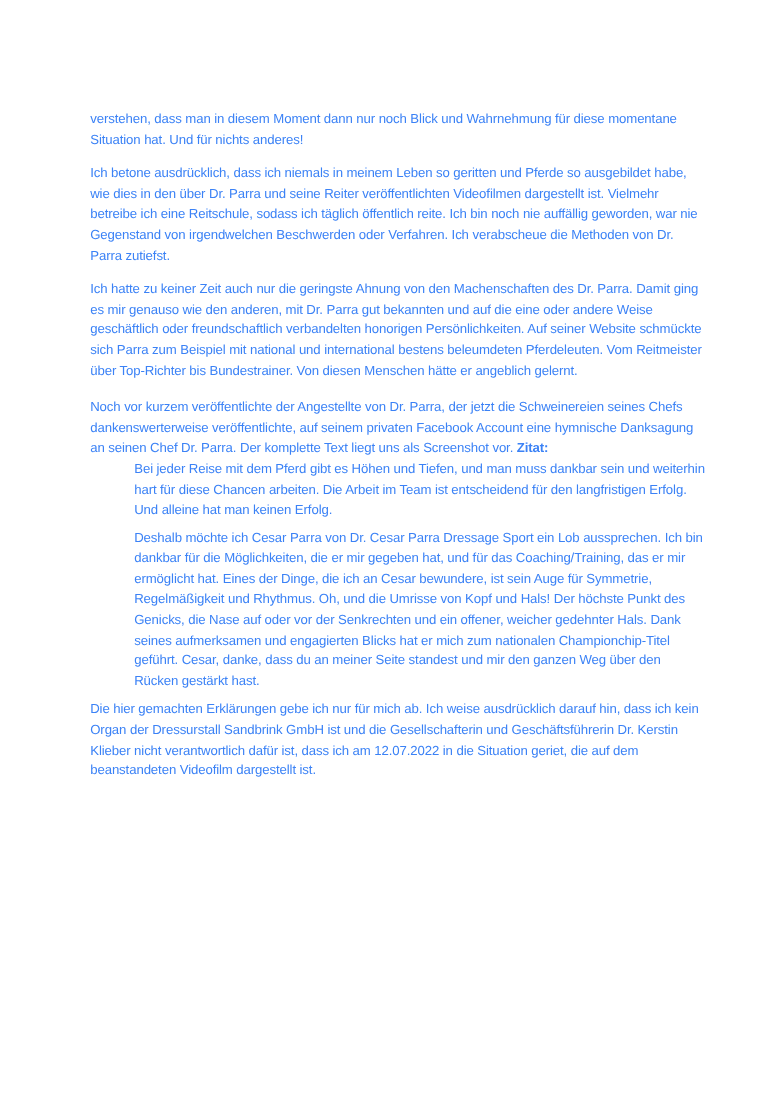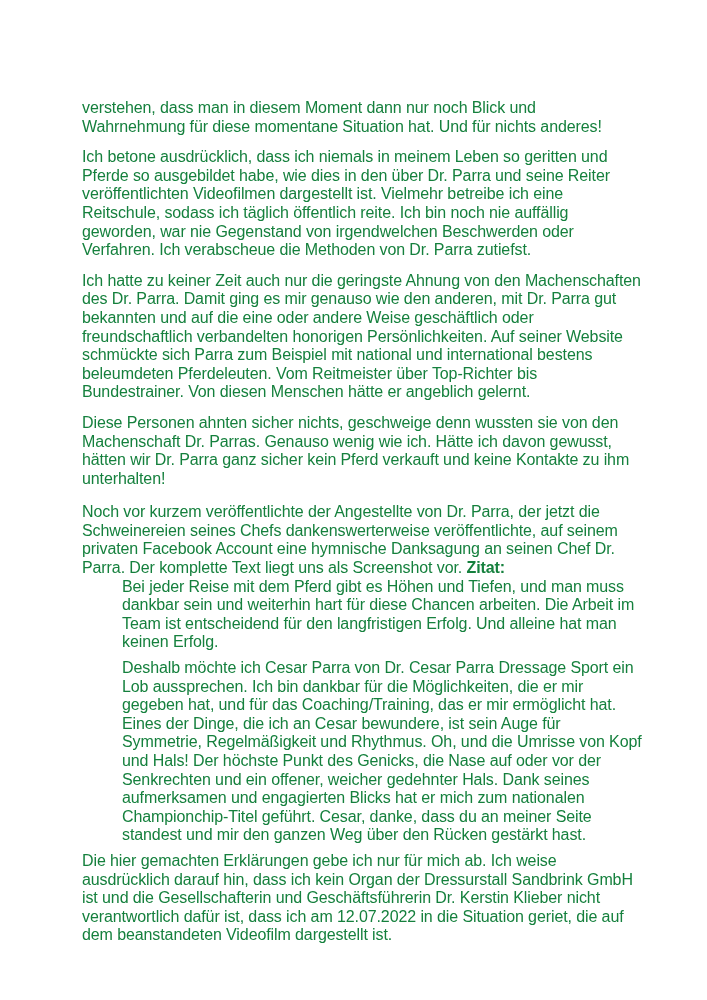--- a/index.html
+++ b/index.html
@@ -17,24 +17,24 @@
     position: relative;
     box-sizing: border-box;
     width: 707px;
     height: 1000px;
     padding: 99px 60px 40px 82px;
     background: #ffffff;
   }
   .para {
     margin: 0 0 12px 0;
     width: 560px;
-    font-size: 16px;
+    font-size: 12px;
     line-height: 18.6px;
     letter-spacing: -0.1px;
-    color: #15803d;
+    color: #3b82f6;
     text-rendering: optimizeLegibility;
   }
   .para.no-gap {
     margin-bottom: 0;
     margin-top: 15px;
   }
   .quote {
     margin: 0 0 7px 40px;
     width: 520px;
   }
@@ -46,21 +46,20 @@
 <body>
 
 <div class="page">
 
   <p class="para">verstehen, dass man in diesem Moment dann nur noch Blick und Wahrnehmung für diese momentane Situation hat. Und für nichts anderes!</p>
 
   <p class="para">Ich betone ausdrücklich, dass ich niemals in meinem Leben so geritten und Pferde so ausgebildet habe, wie dies in den über Dr. Parra und seine Reiter veröffentlichten Videofilmen dargestellt ist. Vielmehr betreibe ich eine Reitschule, sodass ich täglich öffentlich reite. Ich bin noch nie auffällig geworden, war nie Gegenstand von irgendwelchen Beschwerden oder Verfahren. Ich verabscheue die Methoden von Dr. Parra zutiefst.</p>
 
   <p class="para">Ich hatte zu keiner Zeit auch nur die geringste Ahnung von den Machenschaften des Dr. Parra. Damit ging es mir genauso wie den anderen, mit Dr. Parra gut bekannten und auf die eine oder andere Weise geschäftlich oder freundschaftlich verbandelten honorigen Persönlichkeiten. Auf seiner Website schmückte sich Parra zum Beispiel mit national und international bestens beleumdeten Pferdeleuten. Vom Reitmeister über Top-Richter bis Bundestrainer. Von diesen Menschen hätte er angeblich gelernt.</p>
 
-  <p class="para">Diese Personen ahnten sicher nichts, geschweige denn wussten sie von den Machenschaft Dr. Parras. Genauso wenig wie ich. Hätte ich davon gewusst, hätten wir Dr. Parra ganz sicher kein Pferd verkauft und keine Kontakte zu ihm unterhalten!</p>
 
   <p class="para no-gap"><span>Noch vor kurzem veröffentlichte der Angestellte von Dr. Parra, der jetzt die Schweinereien seines Chefs dankenswerterweise veröffentlichte, auf seinem privaten Facebook Account eine hymnische Danksagung an seinen Chef Dr. Parra. Der komplette Text liegt uns als Screenshot vor. </span><span class="bold">Zitat:</span></p>
 
   <p class="para quote">Bei jeder Reise mit dem Pferd gibt es Höhen und Tiefen, und man muss dankbar sein und weiterhin hart für diese Chancen arbeiten. Die Arbeit im Team ist entscheidend für den langfristigen Erfolg. Und alleine hat man keinen Erfolg.</p>
 
   <p class="para quote">Deshalb möchte ich Cesar Parra von Dr. Cesar Parra Dressage Sport ein Lob aussprechen. Ich bin dankbar für die Möglichkeiten, die er mir gegeben hat, und für das Coaching/Training, das er mir ermöglicht hat. Eines der Dinge, die ich an Cesar bewundere, ist sein Auge für Symmetrie, Regelmäßigkeit und Rhythmus. Oh, und die Umrisse von Kopf und Hals! Der höchste Punkt des Genicks, die Nase auf oder vor der Senkrechten und ein offener, weicher gedehnter Hals. Dank seines aufmerksamen und engagierten Blicks hat er mich zum nationalen Championchip-Titel geführt. Cesar, danke, dass du an meiner Seite standest und mir den ganzen Weg über den Rücken gestärkt hast.</p>
 
   <p class="para">Die hier gemachten Erklärungen gebe ich nur für mich ab. Ich weise ausdrücklich darauf hin, dass ich kein Organ der Dressurstall Sandbrink GmbH ist und die Gesellschafterin und Geschäftsführerin Dr. Kerstin Klieber nicht verantwortlich dafür ist, dass ich am 12.07.2022 in die Situation geriet, die auf dem beanstandeten Videofilm dargestellt ist.</p>
 
 </div>

